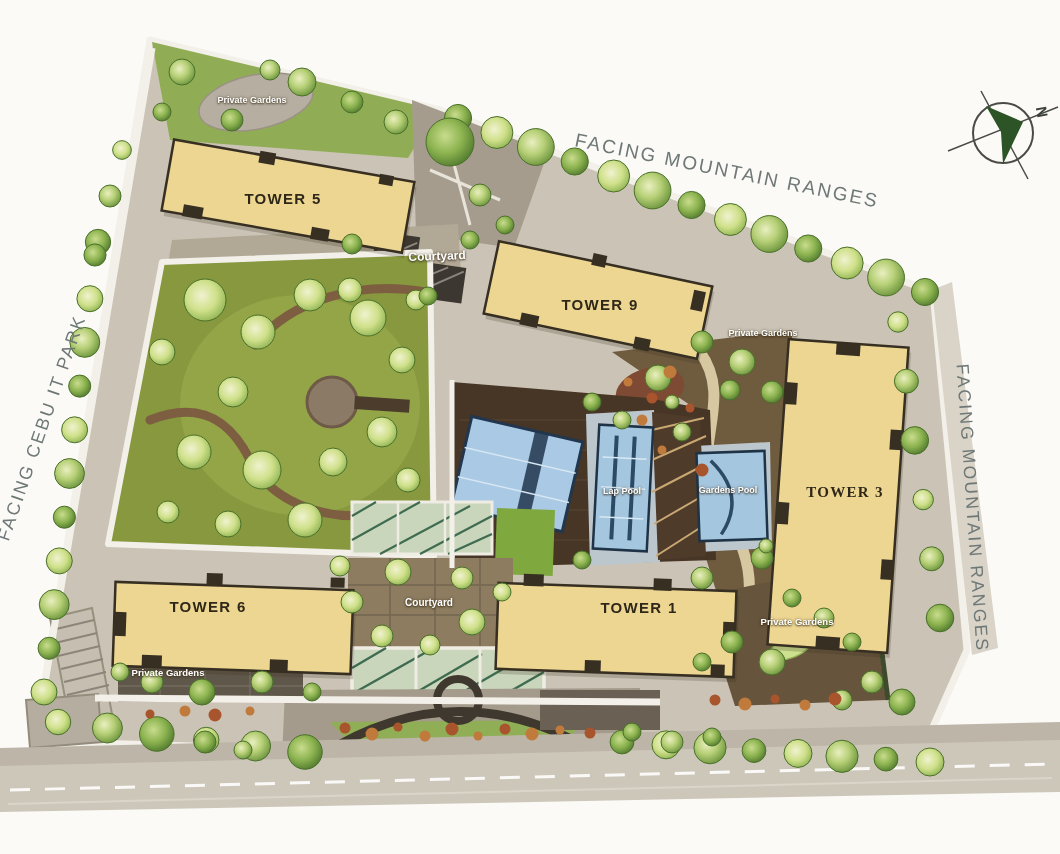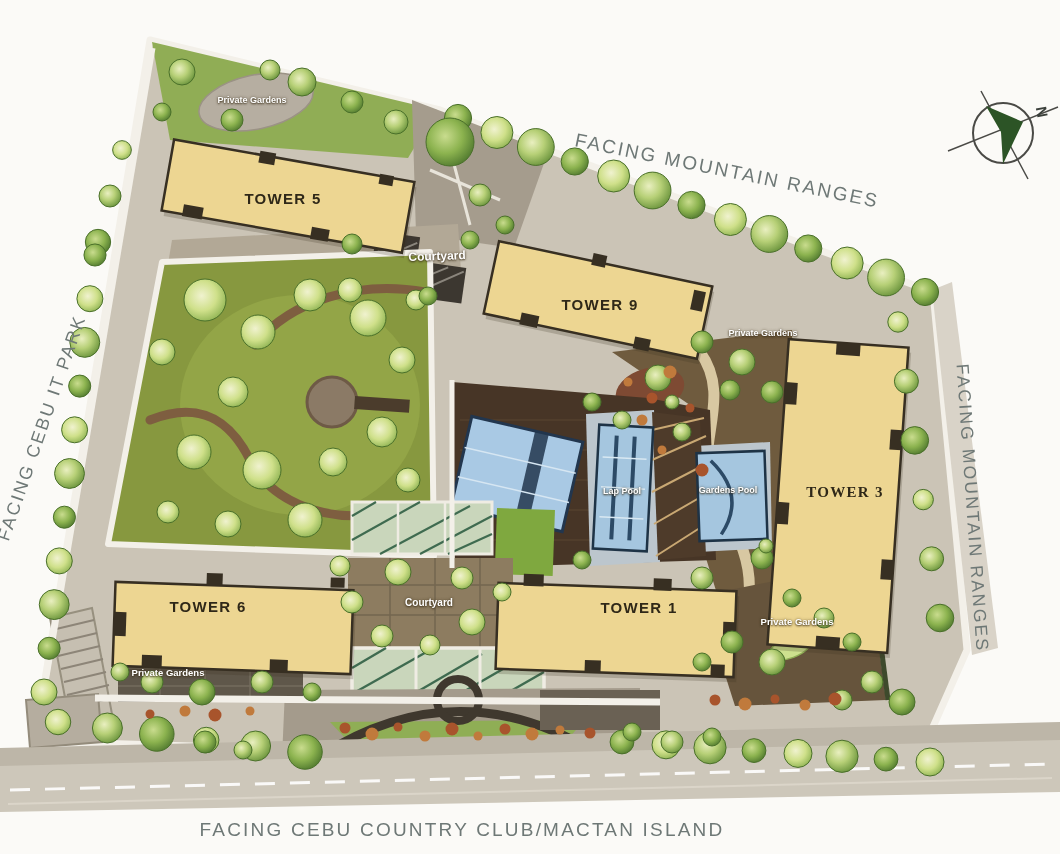--- a/index.html
+++ b/index.html
@@ -367,21 +367,20 @@
     <line x1="948" y1="151" x2="1058" y2="107" stroke="#4a4a46" stroke-width="1.5"></line>
     <line x1="981" y1="91" x2="1028" y2="179" stroke="#4a4a46" stroke-width="1.5"></line>
     <circle cx="1003" cy="133" r="30" fill="none" stroke="#4a4a46" stroke-width="2"></circle>
     <polygon points="986,106 1023,122 1003,164 1001,132" fill="#2c5426"></polygon>
   </g>
 </svg>
 
 <span class="lbl facing" style="left:727px;top:171px;transform:translate(-50%,-50%) rotate(11.5deg);">FACING MOUNTAIN RANGES</span>
 <span class="lbl facing" style="left:972px;top:508px;font-size:17.5px;transform:translate(-50%,-50%) rotate(86deg);">FACING MOUNTAIN RANGES</span>
 <span class="lbl facing" style="left:42px;top:428px;font-size:18px;transform:translate(-50%,-50%) rotate(-71deg);">FACING CEBU IT PARK</span>
-<span class="lbl facing" style="left:462px;top:830px;transform:translate(-50%,-50%);">FACING CEBU COUNTRY CLUB/MACTAN ISLAND</span>
 
 <span class="lbl nletter" style="left:1042px;top:112px;transform:translate(-50%,-50%) rotate(80deg);">N</span>
 
 <span class="lbl tlabel" style="left:639px;top:607px;transform:translate(-50%,-50%);">TOWER 1</span>
 <span class="lbl tlabel" style="left:208px;top:606px;transform:translate(-50%,-50%);">TOWER 6</span>
 <span class="lbl tlabel" style="left:845px;top:492px;transform:translate(-50%,-50%);font-family:Liberation Serif, serif;">TOWER 3</span>
 <span class="lbl tlabel" style="left:600px;top:304px;transform:translate(-50%,-50%);">TOWER 9</span>
 <span class="lbl tlabel" style="left:283px;top:198px;transform:translate(-50%,-50%);">TOWER 5</span>
 
 <span class="lbl wlabel" style="left:437px;top:256px;font-size:12px;transform:translate(-50%,-50%) rotate(-2deg);">Courtyard</span>

